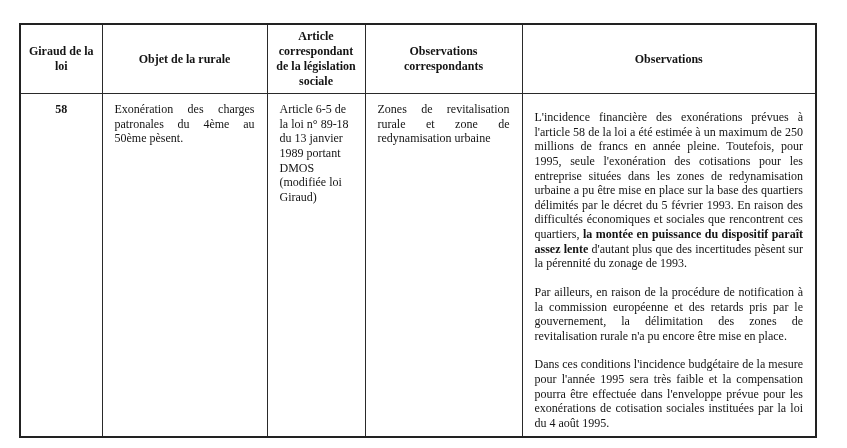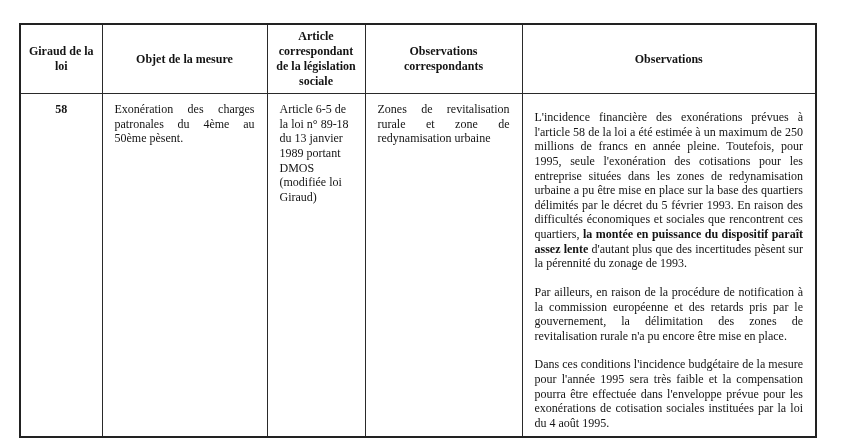--- a/index.html
+++ b/index.html
@@ -65,21 +65,21 @@
     <colgroup>
       <col style="width:82px">
       <col style="width:165px">
       <col style="width:98px">
       <col style="width:157px">
       <col style="width:294px">
     </colgroup>
     <thead>
       <tr>
         <th>Giraud de la loi</th>
-        <th>Objet de la mesure</th>
+        <th>Objet de la rurale</th>
         <th>Article correspondant de la législation sociale</th>
         <th>Observations correspondants</th>
         <th>Observations</th>
       </tr>
     </thead>
     <tbody>
       <tr class="body-row">
         <td class="c-article">58</td>
         <td class="c-objet">Exonération des charges patronales du 4ème au 50ème pèsent.</td>
         <td class="c-corresp">Article 6-5 de la loi n° 89-18 du 13 janvier 1989 portant DMOS (modifiée loi Giraud)</td>

